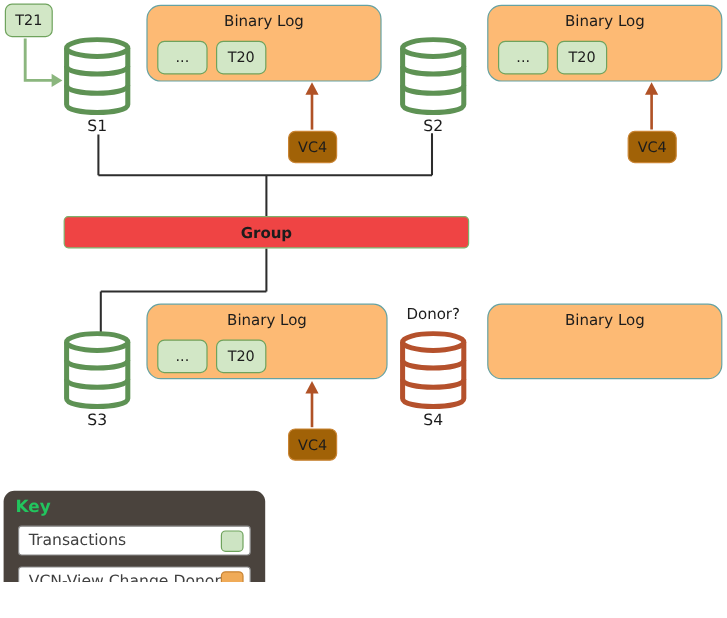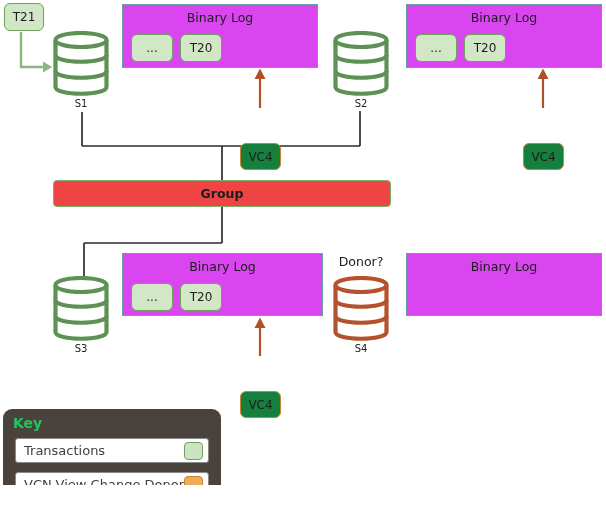--- a/index.html
+++ b/index.html
@@ -10,43 +10,42 @@
   }
   .abs{position:absolute;}
   .overlay{position:absolute;left:0;top:0;pointer-events:none;}
   
   .tbox{
     position:absolute;background:#d2e7c6;border:1.5px solid #6fa35d;border-radius:6px;
     display:flex;align-items:center;justify-content:center;font-size:12px;box-sizing:border-box;
   }
   
   .binlog{
-    position:absolute;background:#d946ef;border:1.5px solid #66a2a2;border-radius:0;
+    position:absolute;background:#fdba74;border:1.5px solid #66a2a2;border-radius:12px;
     box-sizing:border-box;
   }
   .binlog-title{text-align:center;margin-top:5px;font-size:12.5px;}
   .entries{position:absolute;left:8px;top:29px;display:flex;gap:7px;}
   .entry{
     width:42px;height:28px;background:#d2e7c6;border:1.5px solid #6fa35d;border-radius:6px;
     display:flex;align-items:center;justify-content:center;font-size:12px;box-sizing:border-box;
   }
   
   .vc{
-    position:absolute;width:41px;height:27px;background:#15803d;border:1.5px solid #c98433;
+    position:absolute;width:41px;height:27px;background:#a16207;border:1.5px solid #c98433;
     border-radius:6px;display:flex;align-items:center;justify-content:center;font-size:12px;
     box-sizing:border-box;
-    margin-top:34px;
   }
   .group{
     position:absolute;left:53px;top:180px;width:338px;height:27px;
     background:#ef4444;border:1.5px solid #7db06b;border-radius:4px;
     display:flex;align-items:center;justify-content:center;
     font-size:12.5px;font-weight:bold;box-sizing:border-box;
   }
-  .srv-label{position:absolute;width:58px;text-align:center;font-size:10px;}
+  .srv-label{position:absolute;width:58px;text-align:center;font-size:13px;}
   .donor{position:absolute;left:326px;top:254px;width:70px;text-align:center;font-size:12.5px;}
   
   .key{
     position:absolute;left:3px;top:409px;width:218px;height:94px;
     background:#4a433d;border-radius:9px;box-sizing:border-box;
   }
   .key-title{position:absolute;left:10px;top:6px;color:#22c55e;font-weight:bold;font-size:14px;}
   .key-row{
     position:absolute;left:12px;width:194px;height:25px;background:#ffffff;
     border:1px solid #8a8a8a;border-radius:3px;display:flex;align-items:center;

